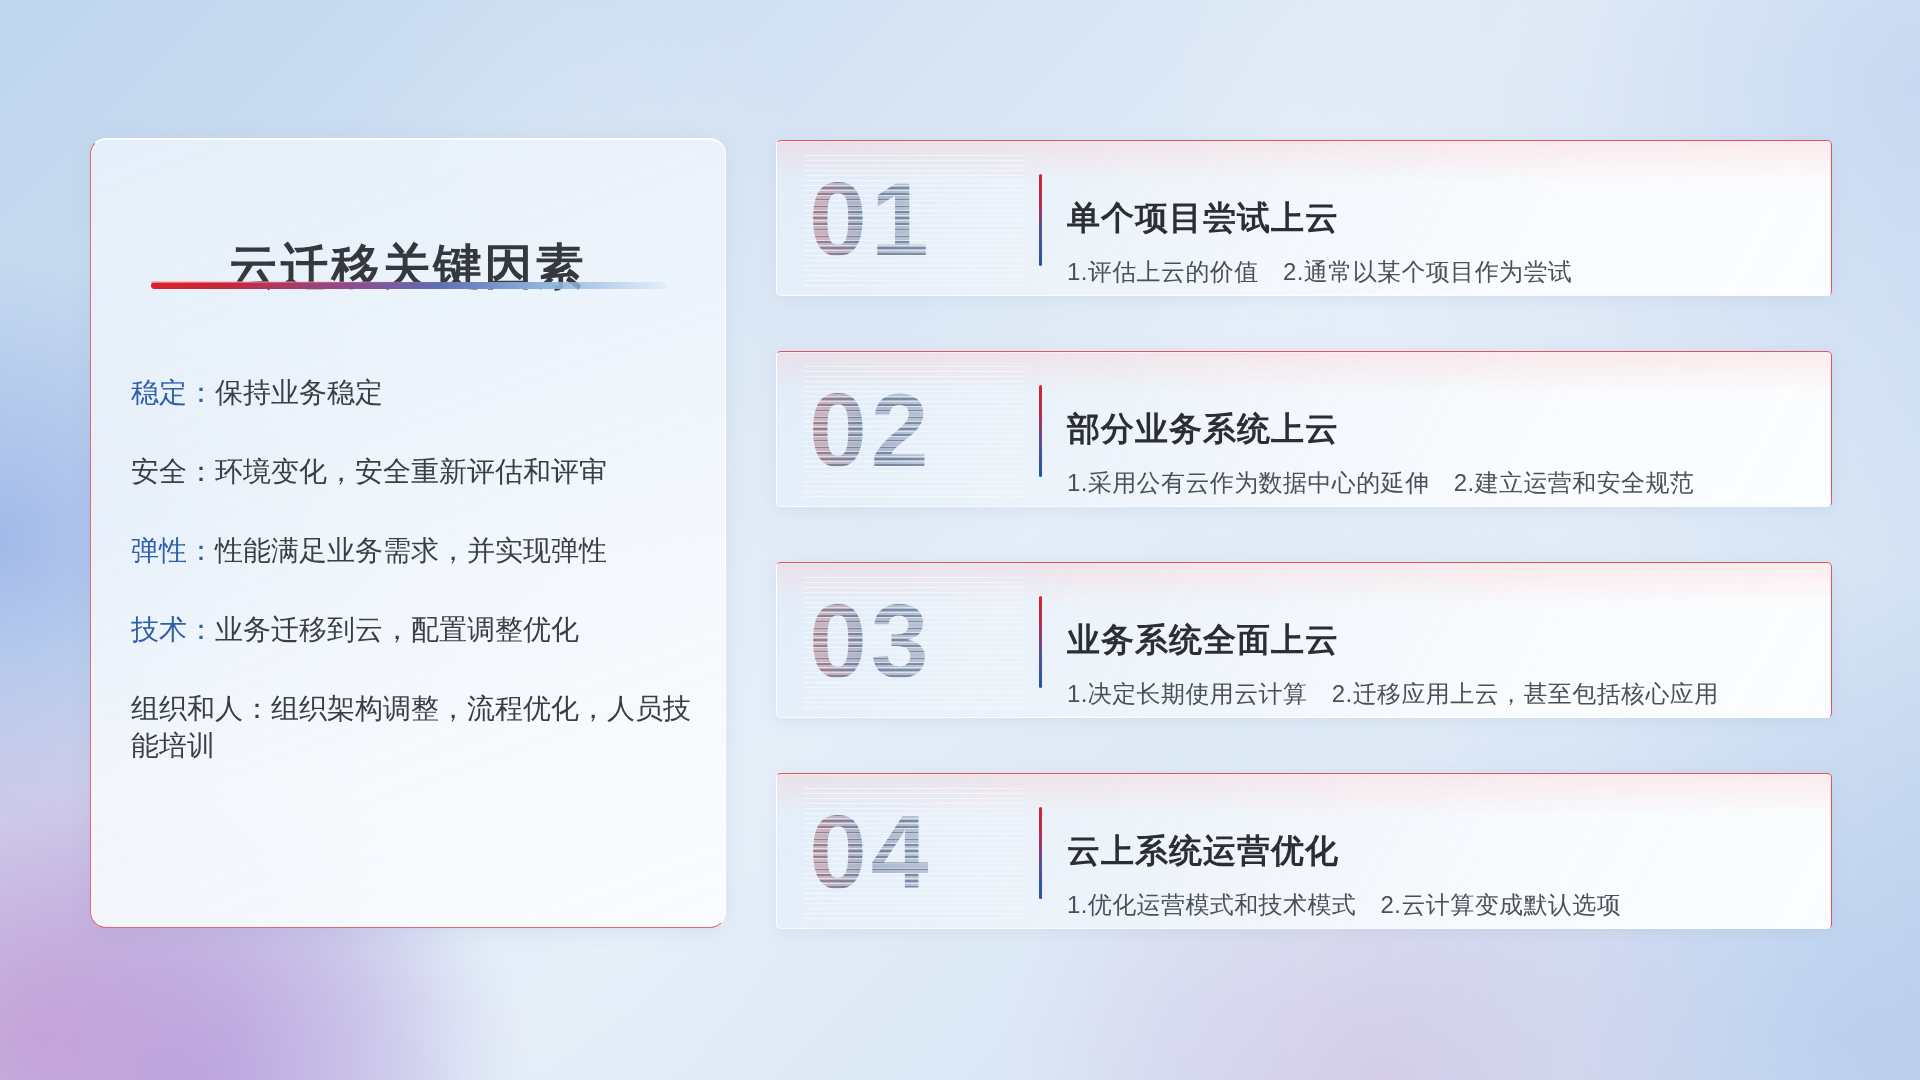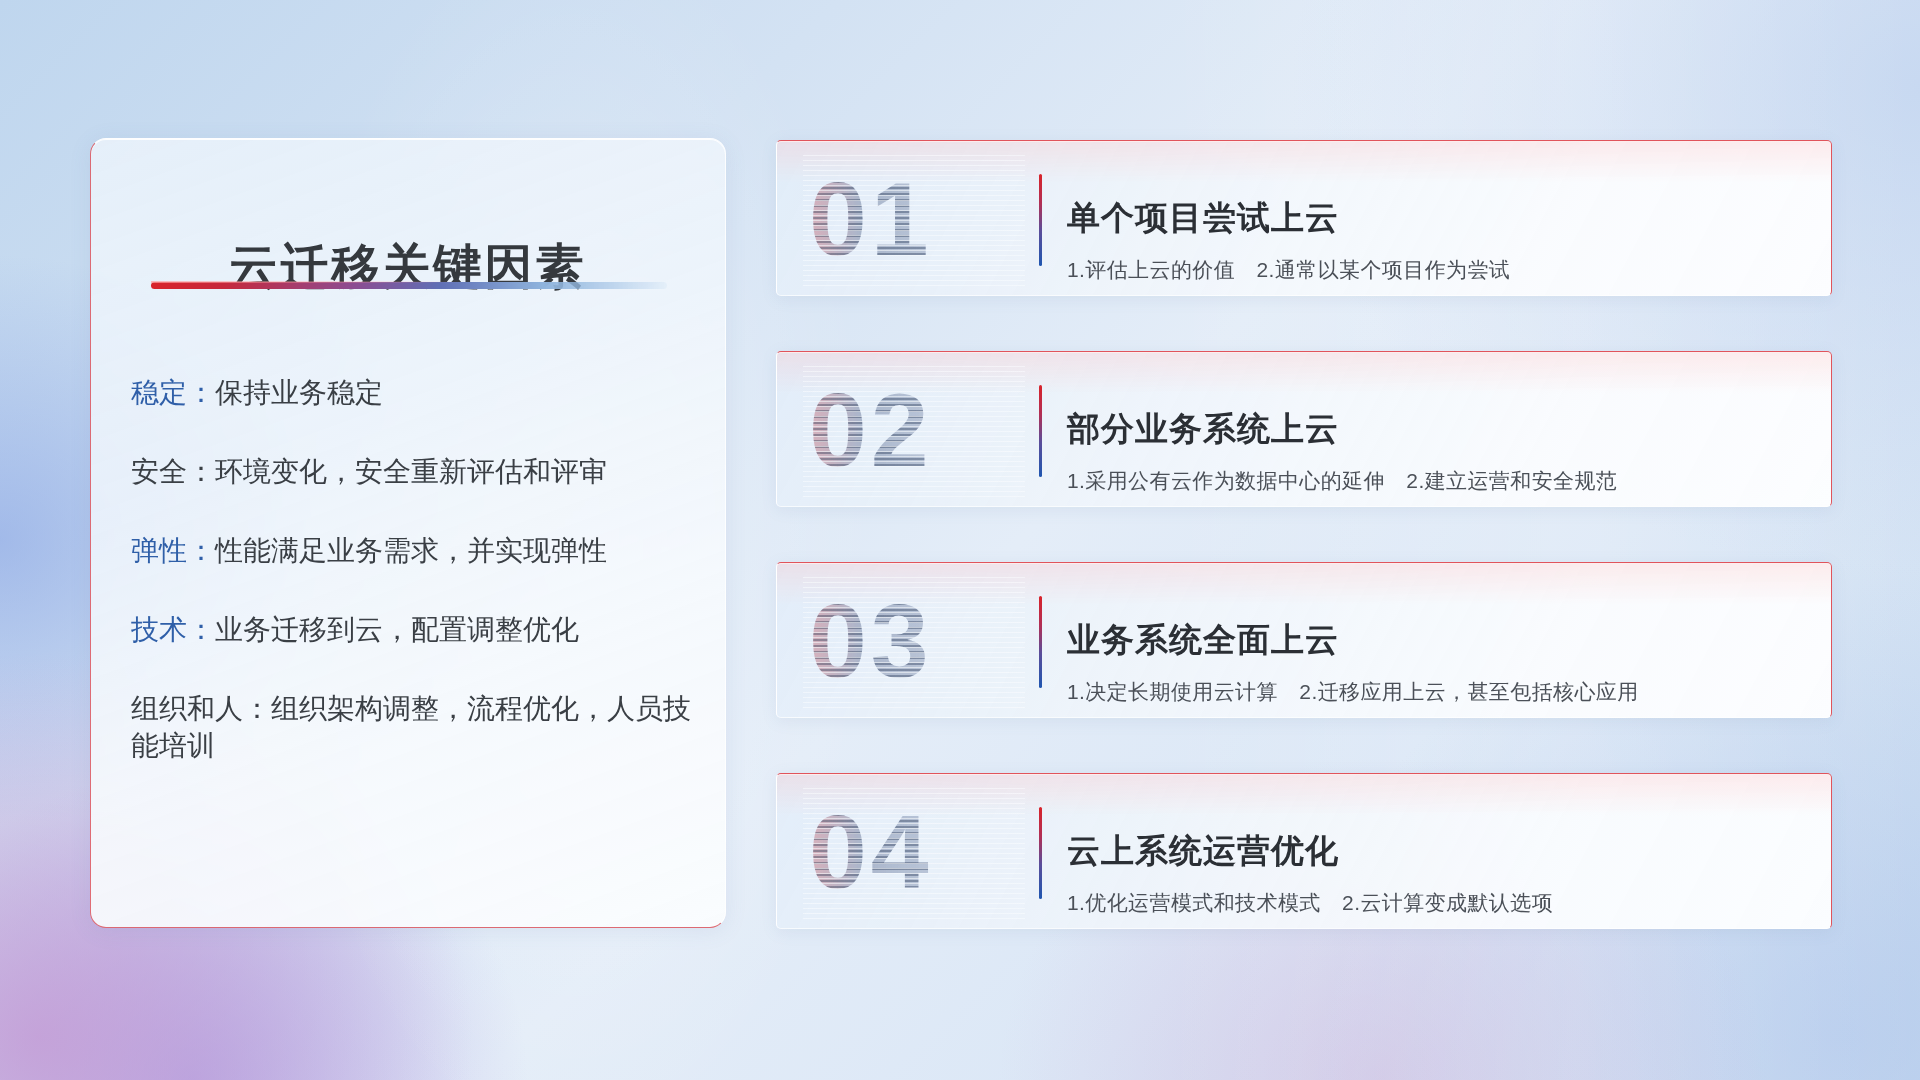--- a/index.html
+++ b/index.html
@@ -203,21 +203,21 @@
   }
   .card-title {
     font-size: 33px;
     font-weight: bold;
     color: #2b2f35;
     letter-spacing: 1px;
     line-height: 1.25;
   }
   .card-subtitle {
     margin-top: 18px;
-    font-size: 21px;
+    font-size: 24px;
     color: #4b5058;
     letter-spacing: 0.4px;
     line-height: 1.3;
   }
 </style>
 </head>
 <body>
 
 <div id="bg"></div>
 

